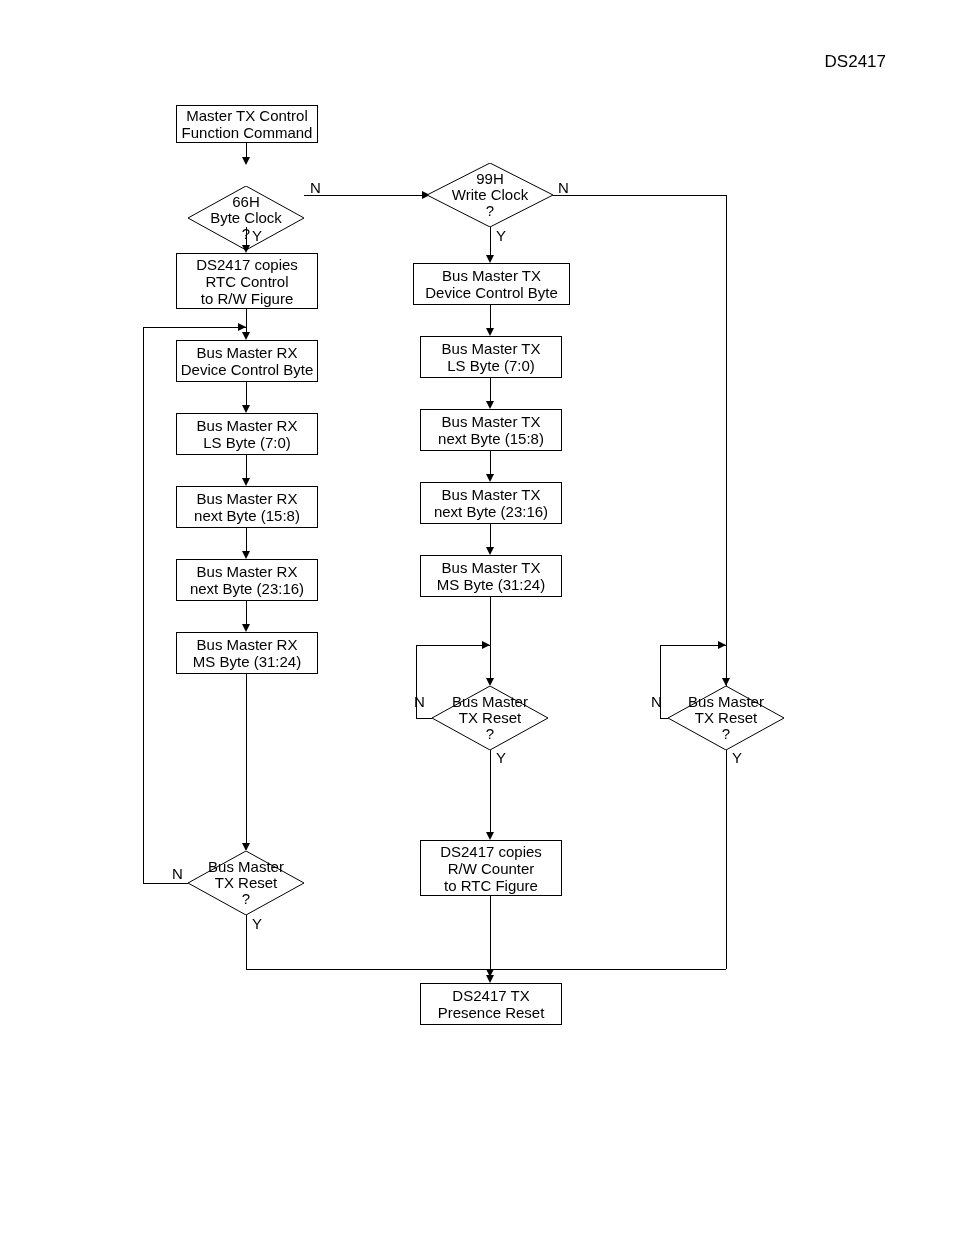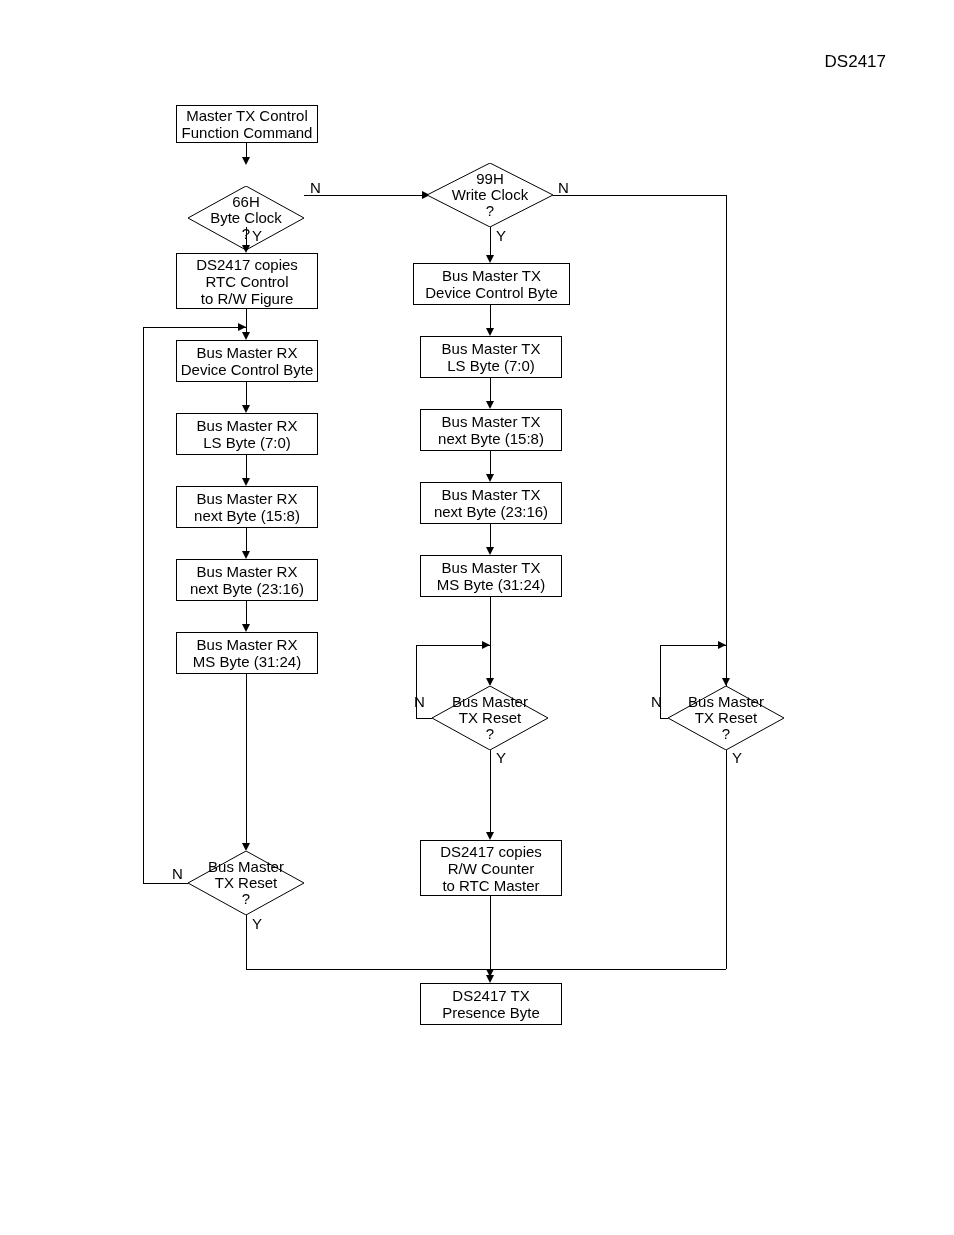--- a/index.html
+++ b/index.html
@@ -196,28 +196,28 @@
 
     <div class="hl" style="left:416px;top:613px;width:16px;"></div>
     <div class="vl" style="left:416px;top:540px;height:73px;"></div>
 
     <div class="vl" style="left:490px;top:645px;height:84px;"></div>
     <div class="ad" style="left:486px;top:727px;"></div>
 
     <div class="bx" style="left:420px;top:735px;width:140px;height:54px;">
       <div>DS2417 copies</div>
       <div>R/W Counter</div>
-      <div>to RTC Master</div>
+      <div>to RTC Figure</div>
     </div>
     <div class="vl" style="left:490px;top:790px;height:82px;"></div>
     <div class="ad" style="left:486px;top:870px;"></div>
 
     <div class="bx" style="left:420px;top:878px;width:140px;height:40px;">
       <div>DS2417 TX</div>
-      <div>Presence Byte</div>
+      <div>Presence Reset</div>
     </div>
 
     <div class="hl" style="left:660px;top:540px;width:66px;"></div>
     <div class="ar" style="left:718px;top:536px;"></div>
     <div class="ad" style="left:722px;top:573px;"></div>
 
     <div class="dm" style="left:668px;top:581px;width:116px;height:64px;">
       <svg width="116" height="64">
           <polygon points="58,0 116,32 58,64 0,32" fill="#fff" stroke="#000"></polygon>
         </svg>

